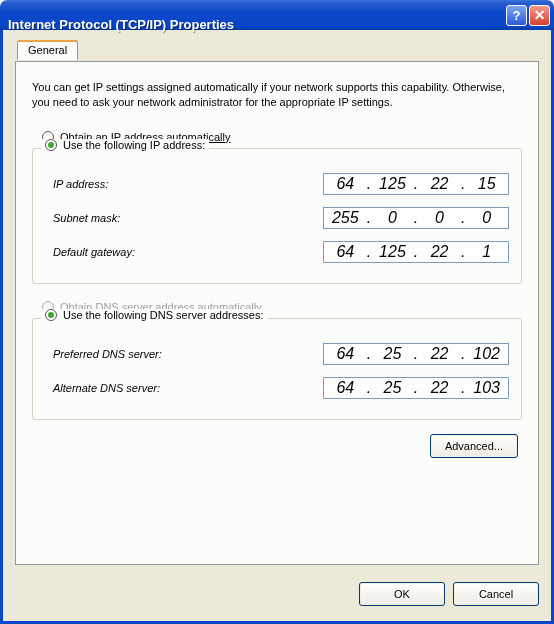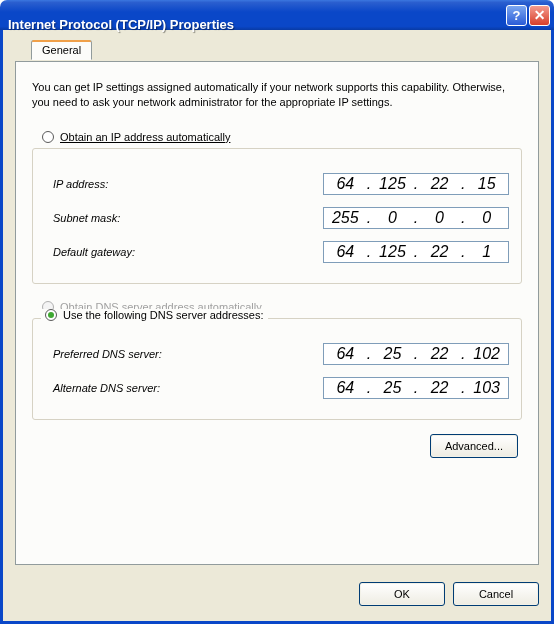--- a/index.html
+++ b/index.html
@@ -46,21 +46,21 @@
     border-left: 3px solid #0a47c8;
     border-right: 3px solid #0a47c8;
     border-bottom: 3px solid #0a47c8;
     padding: 10px 12px 12px 12px;
     height: 594px;
   }
   .tab-strip { position: relative; height: 22px; z-index: 2; }
   .tab {
     position: absolute;
     top: 0;
-    left: 16px;
+    left: 2px;
     background: #fcfcfa;
     border: 1px solid #919b9c;
     border-bottom: 1px solid #fcfcfa;
     border-radius: 3px 3px 0 0;
     padding: 3px 10px 3px 10px;
     font-size: 11px;
     cursor: pointer;
   }
   .tab::before {
     content: "";
@@ -182,20 +182,24 @@
   <div class="tab-panel">
 
     <div class="intro">You can get IP settings assigned automatically if your network supports this capability. Otherwise, you need to ask your network administrator for the appropriate IP settings.</div>
 
     <div class="radio-row">
       <div class="radio"></div>
       <span>Obtain an IP address automatically</span>
     </div>
 
     <div class="fieldset">
+      <div class="fieldset-legend">
+        <div class="radio checked"></div>
+        <span>Use the following IP address:</span>
+      </div>
 
       <div class="form-row">
         <span class="form-label">IP address:</span>
         <div class="ip-input">
           <span class="oct">64</span>
             <span class="dot">.</span>
           <span class="oct">125</span>
             <span class="dot">.</span>
           <span class="oct">22</span>
             <span class="dot">.</span>

